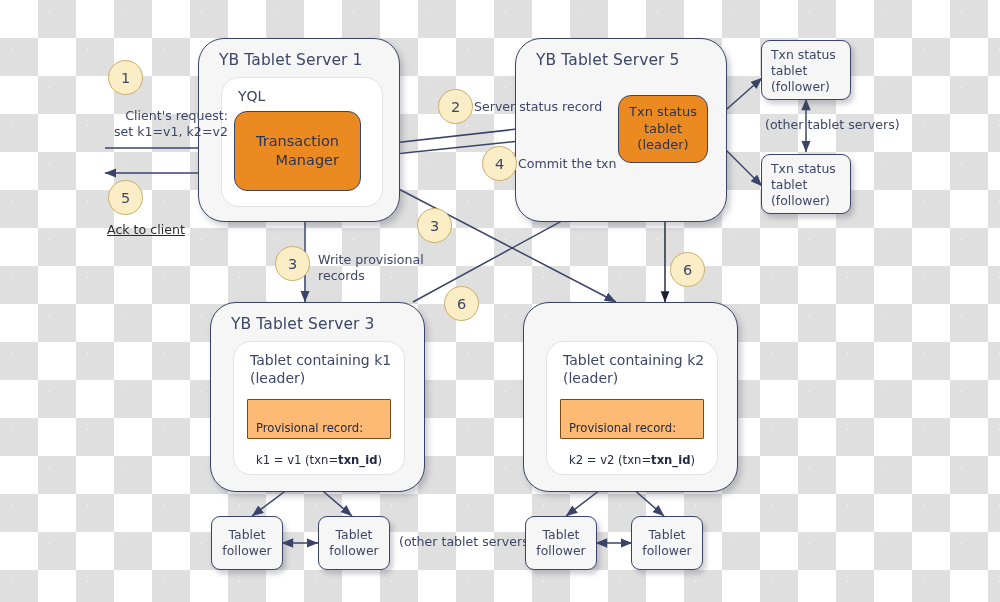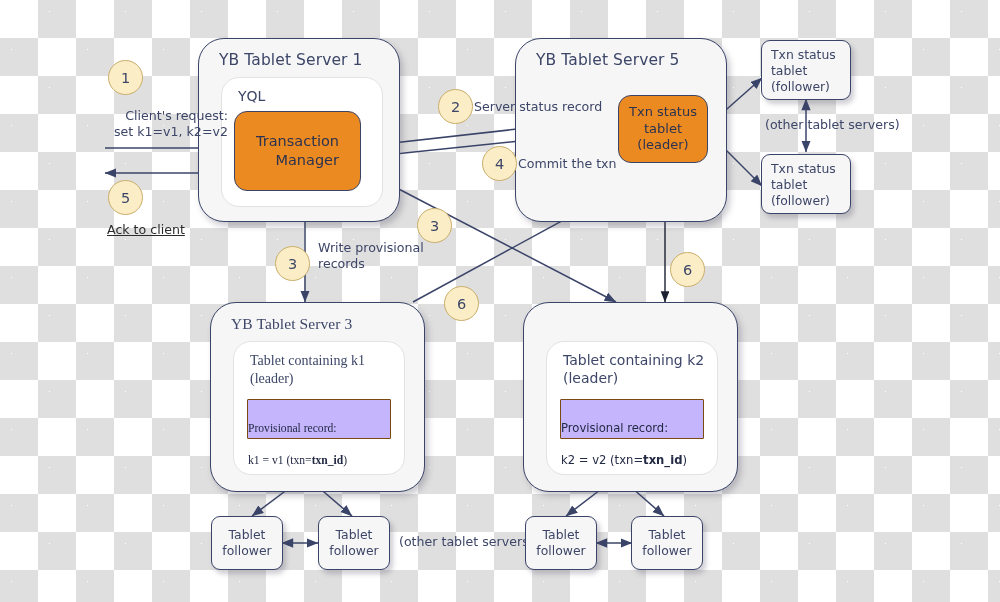--- a/index.html
+++ b/index.html
@@ -36,24 +36,24 @@
     position:absolute;left:16px;top:10px;
     font-size:14px;color:#3d4668;line-height:1.25;white-space:pre-line;
   }
   .orange-round{
     position:absolute;background:#ec8a22;
     border:1.5px solid #3a4468;border-radius:13px;
     display:flex;align-items:center;justify-content:center;text-align:center;
     color:#2b3350;font-size:14.5px;line-height:1.3;white-space:pre-line;
   }
   .orange-rect{
-    position:absolute;background:#c4b5fd;
+    position:absolute;background:#fdba74;
     border:1.4px solid #7a4a12;border-radius:1px;
     color:#232a44;font-size:11.6px;line-height:1.38;
-    padding:5px 0;box-sizing:border-box;white-space:pre-line;
+    padding:5px 8px;box-sizing:border-box;white-space:pre-line;
   }
   .orange-rect b{font-weight:bold;}
   .small-node{
     position:absolute;background:#f6f6f6;
     border:1.5px solid #3a4468;border-radius:9px;
     color:#3d4668;font-size:12.4px;line-height:1.3;
     box-shadow:3px 4px 5px rgba(80,80,100,.28);
     padding:6px 9px;box-sizing:border-box;white-space:pre-line;
   }
   .small-node.ctr{display:flex;align-items:center;justify-content:center;text-align:center;}
@@ -141,21 +141,21 @@
   </div>
 
   <div class="small-node" style="left:761px;top:40px;width:90px;height:60px;">Txn status
 tablet
 (follower)</div>
   <div class="small-node" style="left:761px;top:154px;width:90px;height:60px;">Txn status
 tablet
 (follower)</div>
   <div class="lbl" style="left:765px;top:117px;">(other tablet servers)</div>
 
-  <div class="server-card" style="left:210px;top:302px;width:213px;height:188px;font-family:Liberation Serif, serif;">
+  <div class="server-card" style="left:210px;top:302px;width:213px;height:188px;">
     <div class="server-title">YB Tablet Server 3</div>
     <div class="inner-card" style="left:22px;top:38px;width:170px;height:132px;">
       <div class="inner-title">Tablet containing k1
 (leader)</div>
     </div>
     <div class="orange-rect" style="left:36px;top:96px;width:144px;height:40px;">
       <div>Provisional record:</div>
       <div><span>k1 = v1 (txn=</span><b>txn_id</b><span>)</span></div>
     </div>
   </div>
@@ -188,16 +188,16 @@
   <div class="step" style="left:482px;top:146px;">4</div>
   <div class="step" style="left:108px;top:180px;">5</div>
   <div class="step" style="left:444px;top:286px;">6</div>
   <div class="step" style="left:670px;top:252px;">6</div>
 
   <div class="lbl" style="left:114px;top:108px;text-align:right;">Client's request:
 set k1=v1, k2=v2</div>
   <div class="lbl dark" style="left:107px;top:222px;">Ack to client</div>
   <div class="lbl" style="left:474px;top:99px;">Server status record</div>
   <div class="lbl" style="left:518px;top:156px;">Commit the txn</div>
-  <div class="lbl" style="left:318px;top:240px;">Write provisional
+  <div class="lbl" style="left:318px;top:252px;">Write provisional
 records</div>
 
 </div>
 
 </body></html>

